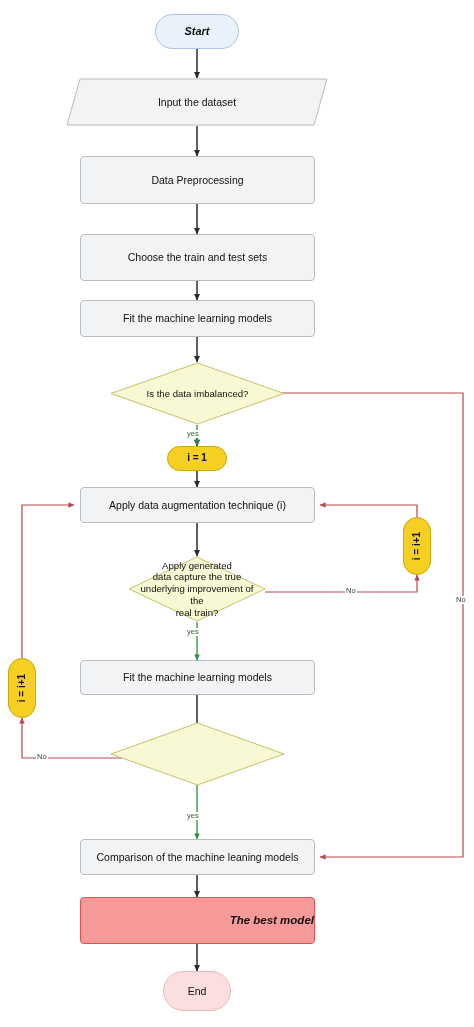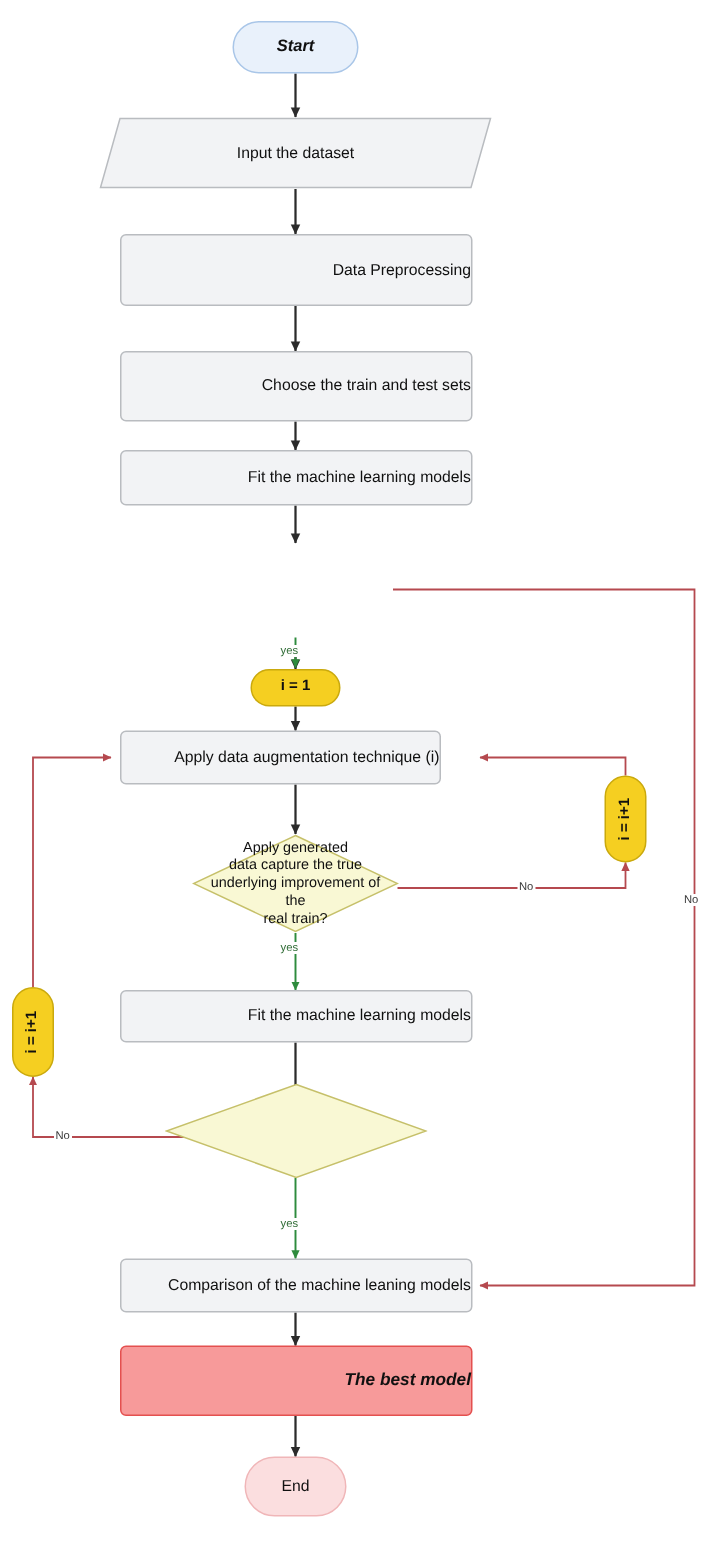--- a/index.html
+++ b/index.html
@@ -32,21 +32,20 @@
     justify-content: center;
     text-align: center;
     color: #101010;
     line-height: 1.22;
   }
   .node-process {
     background: #f2f3f5;
     border: 1px solid #b9bcc0;
     border-radius: 4px;
     font-size: 10.5px;
-    justify-content: flex-end;
   }
   .node-terminal-start {
     background: #e9f1fb;
     border: 1px solid #a9c6e8;
     border-radius: 22px;
     font-size: 11px;
     font-style: italic;
     font-weight: bold;
   }
   .node-terminal-end {
@@ -184,30 +183,36 @@
   </div>
 
   <div class="node node-process" style="left:80px; top:234px; width:235px; height:47px;">
     <span>Choose the train and test sets</span>
   </div>
 
   <div class="node node-process" style="left:80px; top:300px; width:235px; height:37px;">
     <span>Fit the machine learning models</span>
   </div>
 
+  <div class="node node-decision" style="left:110px; top:362px; width:175px; height:63px;">
+    <svg class="dec-shape" viewBox="0 0 175 63" preserveAspectRatio="none">
+      <path d="M 87.5 1 L 174 31.5 L 87.5 62 L 1 31.5 Z" fill="#f9f8d4" stroke="#c6c06a" stroke-width="1"></path>
+    </svg>
+    <span class="dec-label">Is the data imbalanced?</span>
+  </div>
 
   <div class="edge-label edge-label-yes" style="left:186px; top:430px;">yes</div>
 
   <div class="edge-label edge-label-no" style="left:455px; top:596px;">No</div>
 
   <div class="node node-counter" style="left:167px; top:446px; width:60px; height:25px;">
     <span>i = 1</span>
   </div>
 
-  <div class="node node-process" style="left:80px; top:487px; width:214px; height:36px;">
+  <div class="node node-process" style="left:80px; top:487px; width:235px; height:36px;">
     <span>Apply data augmentation technique (i)</span>
   </div>
 
   <div class="node node-decision" style="left:128px; top:556px; width:138px; height:66px;">
     <svg class="dec-shape" viewBox="0 0 138 66" preserveAspectRatio="none">
       <path d="M 69 1 L 137 33 L 69 65 L 1 33 Z" fill="#f9f8d4" stroke="#c6c06a" stroke-width="1"></path>
     </svg>
     <span class="dec-label">
       <span>Apply generated</span><br>
       <span>data capture the true</span><br>

